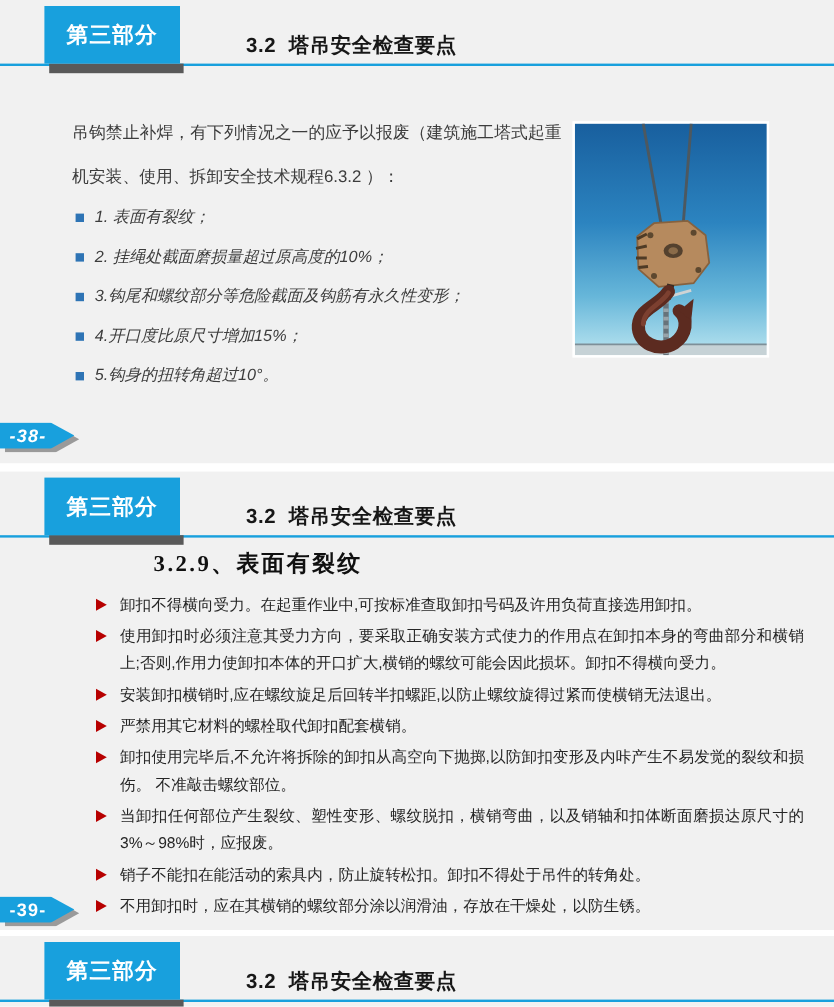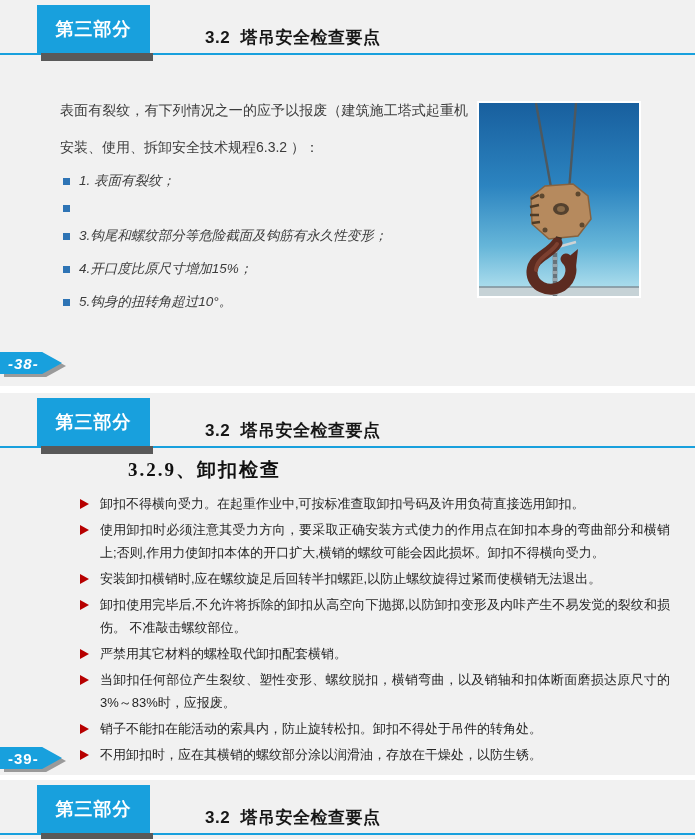--- a/index.html
+++ b/index.html
@@ -89,29 +89,30 @@
 <body>
 
 <section class="slide slide-1">
   <header class="hdr">
     <div class="hdr-line"></div>
     <div class="part-shadow"></div>
     <div class="part-box">第三部分</div>
     <h1 class="hdr-title">3.2  塔吊安全检查要点</h1>
   </header>
 
-  <p class="intro">表面有裂纹，有下列情况之一的应予以报废（建筑施工塔式起重机安装、使用、拆卸安全技术规程6.3.2 ）：</p>
+  <p class="intro">吊钩禁止补焊，有下列情况之一的应予以报废（建筑施工塔式起重机安装、使用、拆卸安全技术规程6.3.2 ）：</p>
 
   <ul class="sq-list">
     <li>
         <span class="sq"></span>
         <span>1. 表面有裂纹；</span>
       </li>
     <li>
         <span class="sq"></span>
+        <span>2. 挂绳处截面磨损量超过原高度的10%；</span>
       </li>
     <li>
         <span class="sq"></span>
         <span>3.钩尾和螺纹部分等危险截面及钩筋有永久性变形；</span>
       </li>
     <li>
         <span class="sq"></span>
         <span>4.开口度比原尺寸增加15%；</span>
       </li>
     <li>
@@ -160,46 +161,46 @@
 </section>
 
 <section class="slide slide-2">
   <header class="hdr">
     <div class="hdr-line"></div>
     <div class="part-shadow"></div>
     <div class="part-box">第三部分</div>
     <h1 class="hdr-title">3.2  塔吊安全检查要点</h1>
   </header>
 
-  <h2 class="sec-heading">3.2.9、卸扣检查</h2>
+  <h2 class="sec-heading">3.2.9、表面有裂纹</h2>
 
   <ul class="arrow-list">
     <li>
         <span class="arr"></span>
         <span>卸扣不得横向受力。在起重作业中,可按标准查取卸扣号码及许用负荷直接选用卸扣。</span>
       </li>
     <li>
         <span class="arr"></span>
         <span>使用卸扣时必须注意其受力方向，要采取正确安装方式使力的作用点在卸扣本身的弯曲部分和横销上;否则,作用力使卸扣本体的开口扩大,横销的螺纹可能会因此损坏。卸扣不得横向受力。</span>
       </li>
     <li>
         <span class="arr"></span>
         <span>安装卸扣横销时,应在螺纹旋足后回转半扣螺距,以防止螺纹旋得过紧而使横销无法退出。</span>
       </li>
     <li>
         <span class="arr"></span>
+        <span>严禁用其它材料的螺栓取代卸扣配套横销。</span>
+      </li>
+    <li>
+        <span class="arr"></span>
         <span>卸扣使用完毕后,不允许将拆除的卸扣从高空向下抛掷,以防卸扣变形及内咔产生不易发觉的裂纹和损伤。 不准敲击螺纹部位。</span>
       </li>
     <li>
         <span class="arr"></span>
-        <span>严禁用其它材料的螺栓取代卸扣配套横销。</span>
-      </li>
-    <li>
-        <span class="arr"></span>
-        <span>当卸扣任何部位产生裂纹、塑性变形、螺纹脱扣，横销弯曲，以及销轴和扣体断面磨损达原尺寸的3%～83%时，应报废。</span>
+        <span>当卸扣任何部位产生裂纹、塑性变形、螺纹脱扣，横销弯曲，以及销轴和扣体断面磨损达原尺寸的3%～98%时，应报废。</span>
       </li>
     <li>
         <span class="arr"></span>
         <span>销子不能扣在能活动的索具内，防止旋转松扣。卸扣不得处于吊件的转角处。</span>
       </li>
     <li>
         <span class="arr"></span>
         <span>不用卸扣时，应在其横销的螺纹部分涂以润滑油，存放在干燥处，以防生锈。</span>
       </li>
   </ul>

